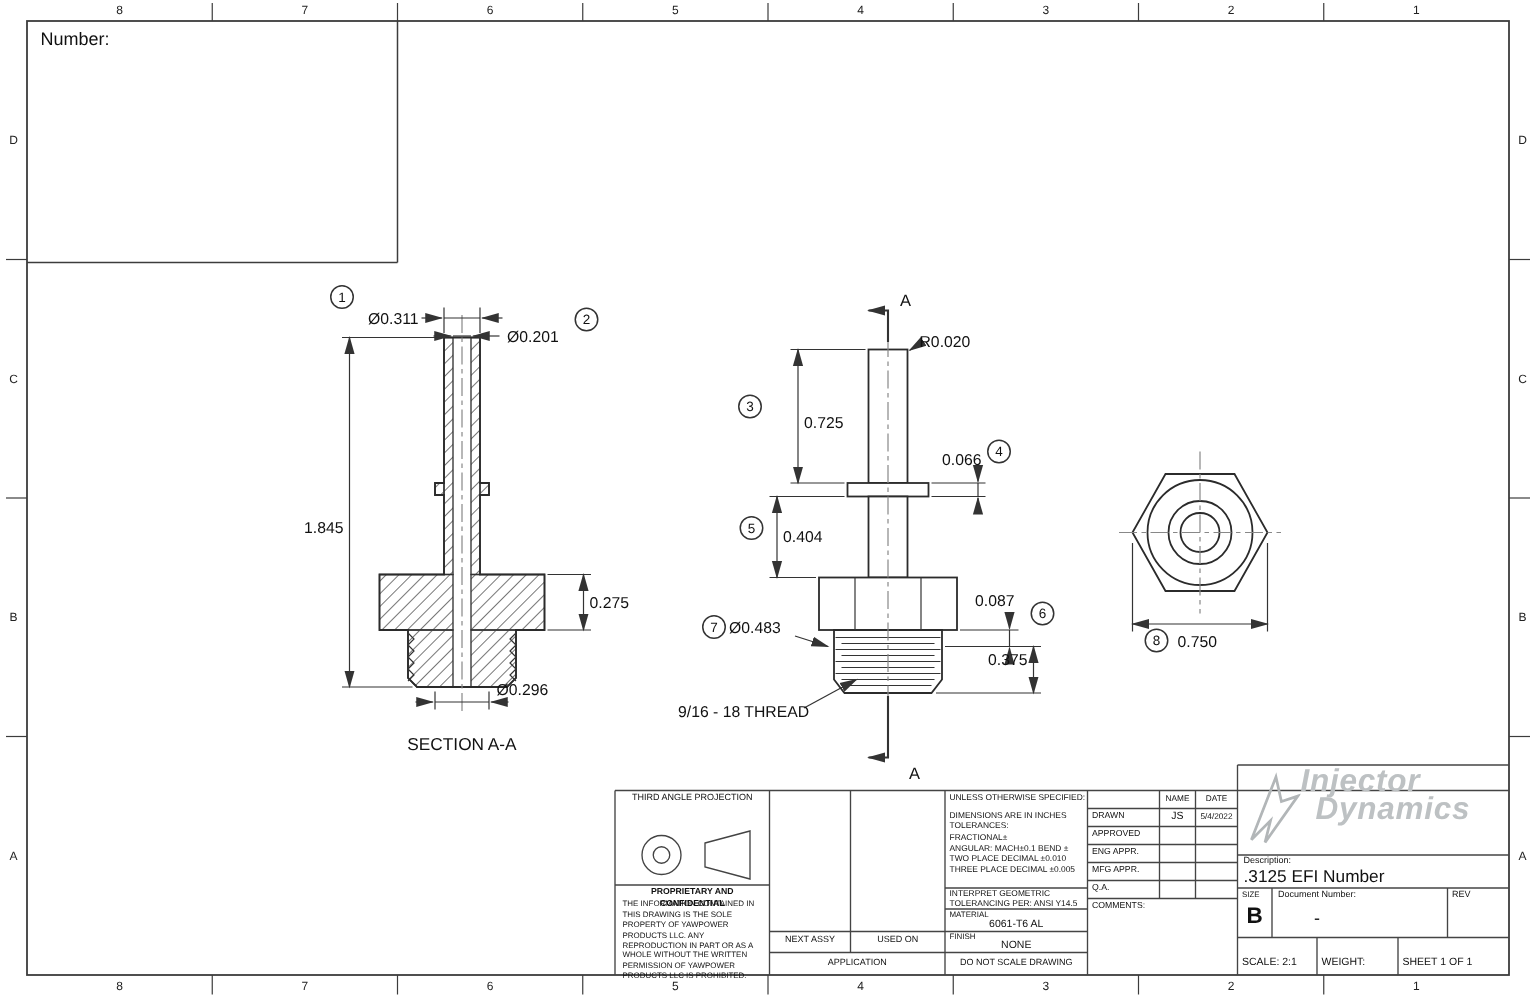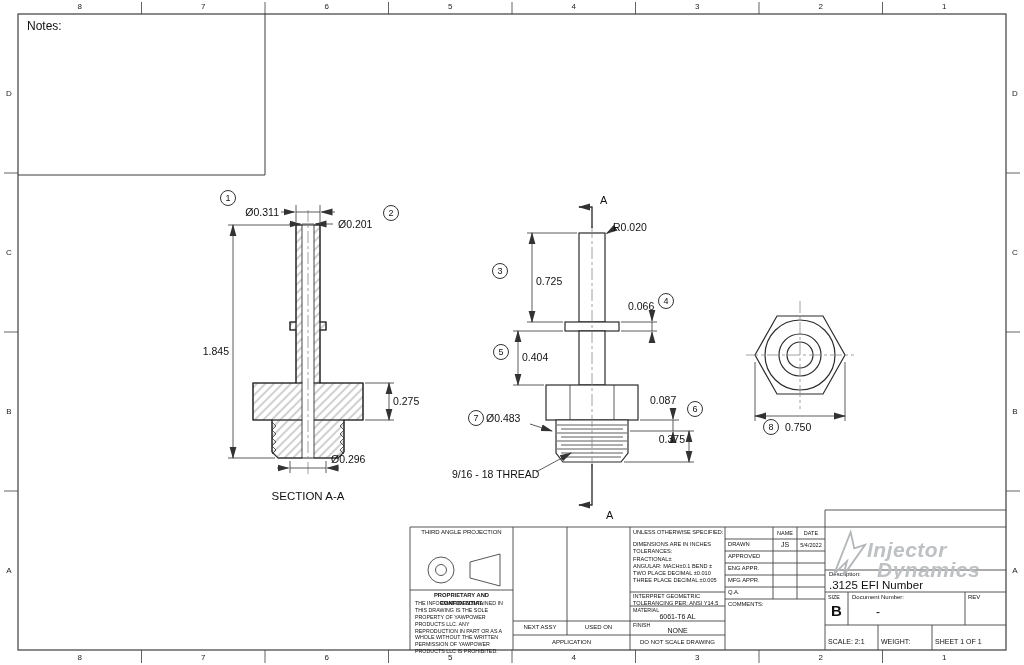--- a/index.html
+++ b/index.html
@@ -10,21 +10,21 @@
   .zt{left:18px;top:0;width:988px;height:14px}
   .zb{left:18px;top:651px;width:988px;height:14px}
   .zt span,.zb span{flex:1;text-align:center;font-size:8px;line-height:14px}
   .zl{left:0;top:14px;width:18px;height:636px;flex-direction:column}
   .zr{left:1006px;top:14px;width:18px;height:636px;flex-direction:column}
   .zl span,.zr span{flex:1;display:flex;align-items:center;justify-content:center;font-size:8px}
   .notes{position:absolute;left:27px;top:19px;font-size:12px;color:#111}
   .tt{position:absolute;color:#111;white-space:pre-line;line-height:1.3}
   .c{text-align:center}
   .b{font-weight:bold}
-  .logo{position:absolute;left:827px;top:511px;width:178px;height:68px;display:flex;align-items:flex-end;overflow:hidden}
+  .logo{position:absolute;left:827px;top:511px;width:178px;height:68px;display:flex;align-items:flex-start;overflow:hidden}
   .logo-text{font-style:italic;font-weight:bold;font-size:21px;line-height:0.92;color:#bdc1c3;letter-spacing:0.5px}
   .logo-text .l2{margin-left:10px;display:block}
   text{font-family:"Liberation Sans",sans-serif}
 </style>
 </head>
 <body>
 
 <div class="sheet">
 
 <svg class="canvas" width="1024" height="665" viewBox="0 0 1024 665">
@@ -290,21 +290,21 @@
   <span>B</span>
   <span>A</span>
 </div>
 <div class="zones zr">
   <span>D</span>
   <span>C</span>
   <span>B</span>
   <span>A</span>
 </div>
 
-<div class="notes">Notes:</div>
+<div class="notes">Number:</div>
 
 <div class="tt c" style="left:410px;top:529px;width:103px;font-size:6px">THIRD ANGLE PROJECTION</div>
 <div class="tt c b" style="left:412px;top:592px;width:99px;font-size:5.8px">PROPRIETARY AND CONFIDENTIAL</div>
 <div class="tt" style="left:415px;top:600px;width:93px;font-size:5.3px">THE INFORMATION CONTAINED IN THIS DRAWING IS THE SOLE PROPERTY OF YAWPOWER PRODUCTS LLC.  ANY REPRODUCTION IN PART OR AS A WHOLE WITHOUT THE WRITTEN PERMISSION OF YAWPOWER PRODUCTS LLC IS PROHIBITED.</div>
 <div class="tt" style="left:633px;top:529px;font-size:5.6px">UNLESS OTHERWISE SPECIFIED:</div>
 <div class="tt" style="left:633px;top:541px;font-size:5.6px">DIMENSIONS ARE IN INCHES
 TOLERANCES:
 FRACTIONAL±
 ANGULAR: MACH±0.1   BEND ±
 TWO PLACE DECIMAL    ±0.010

